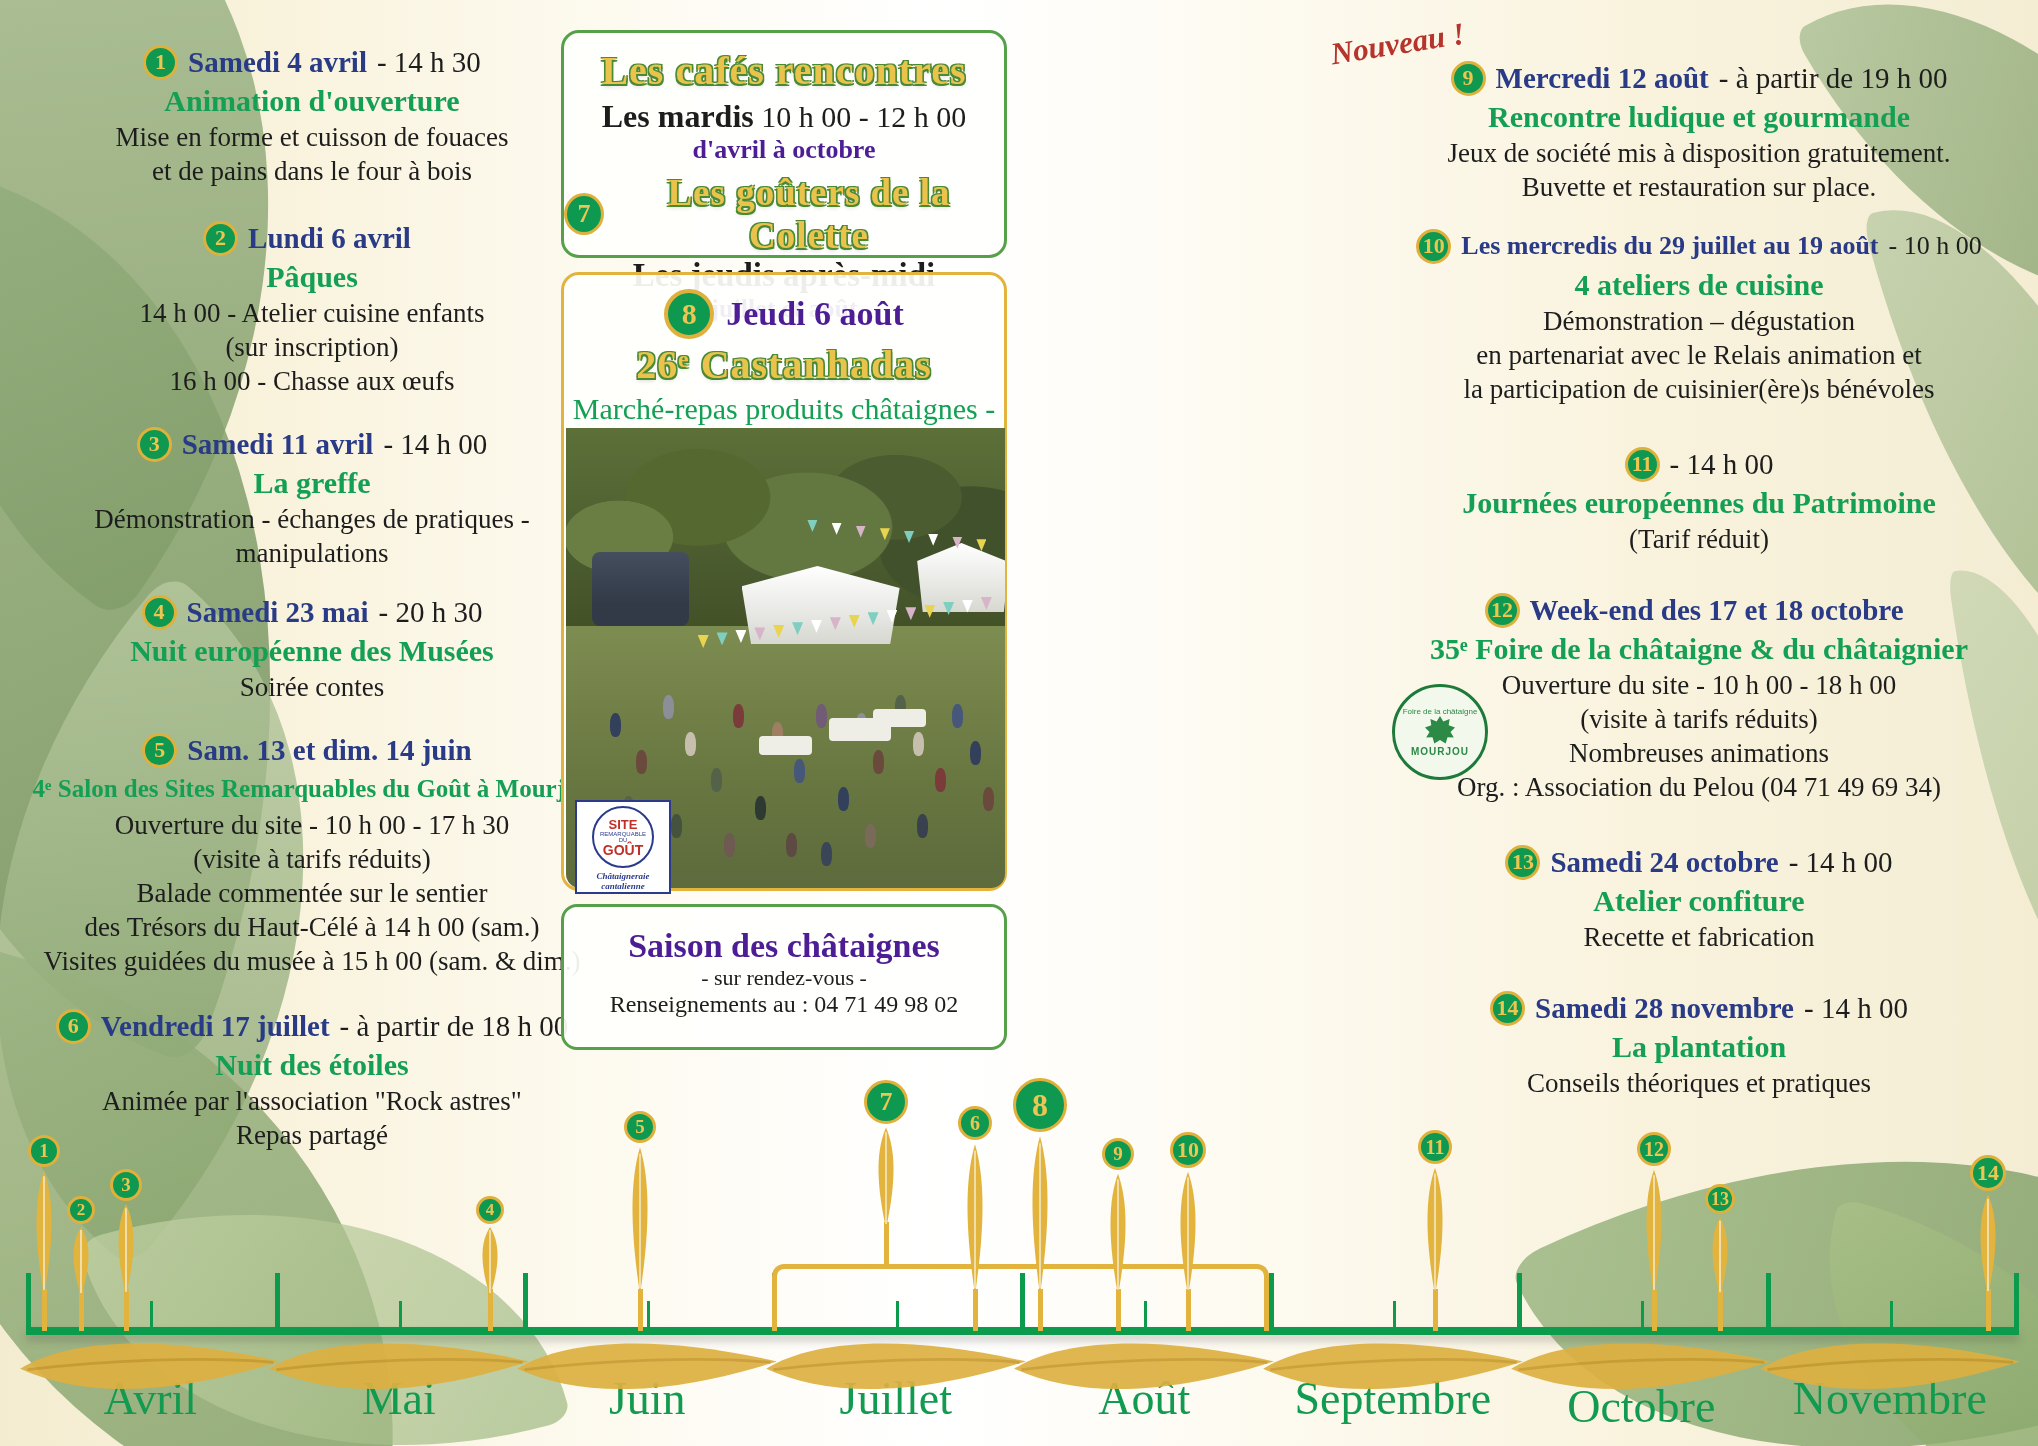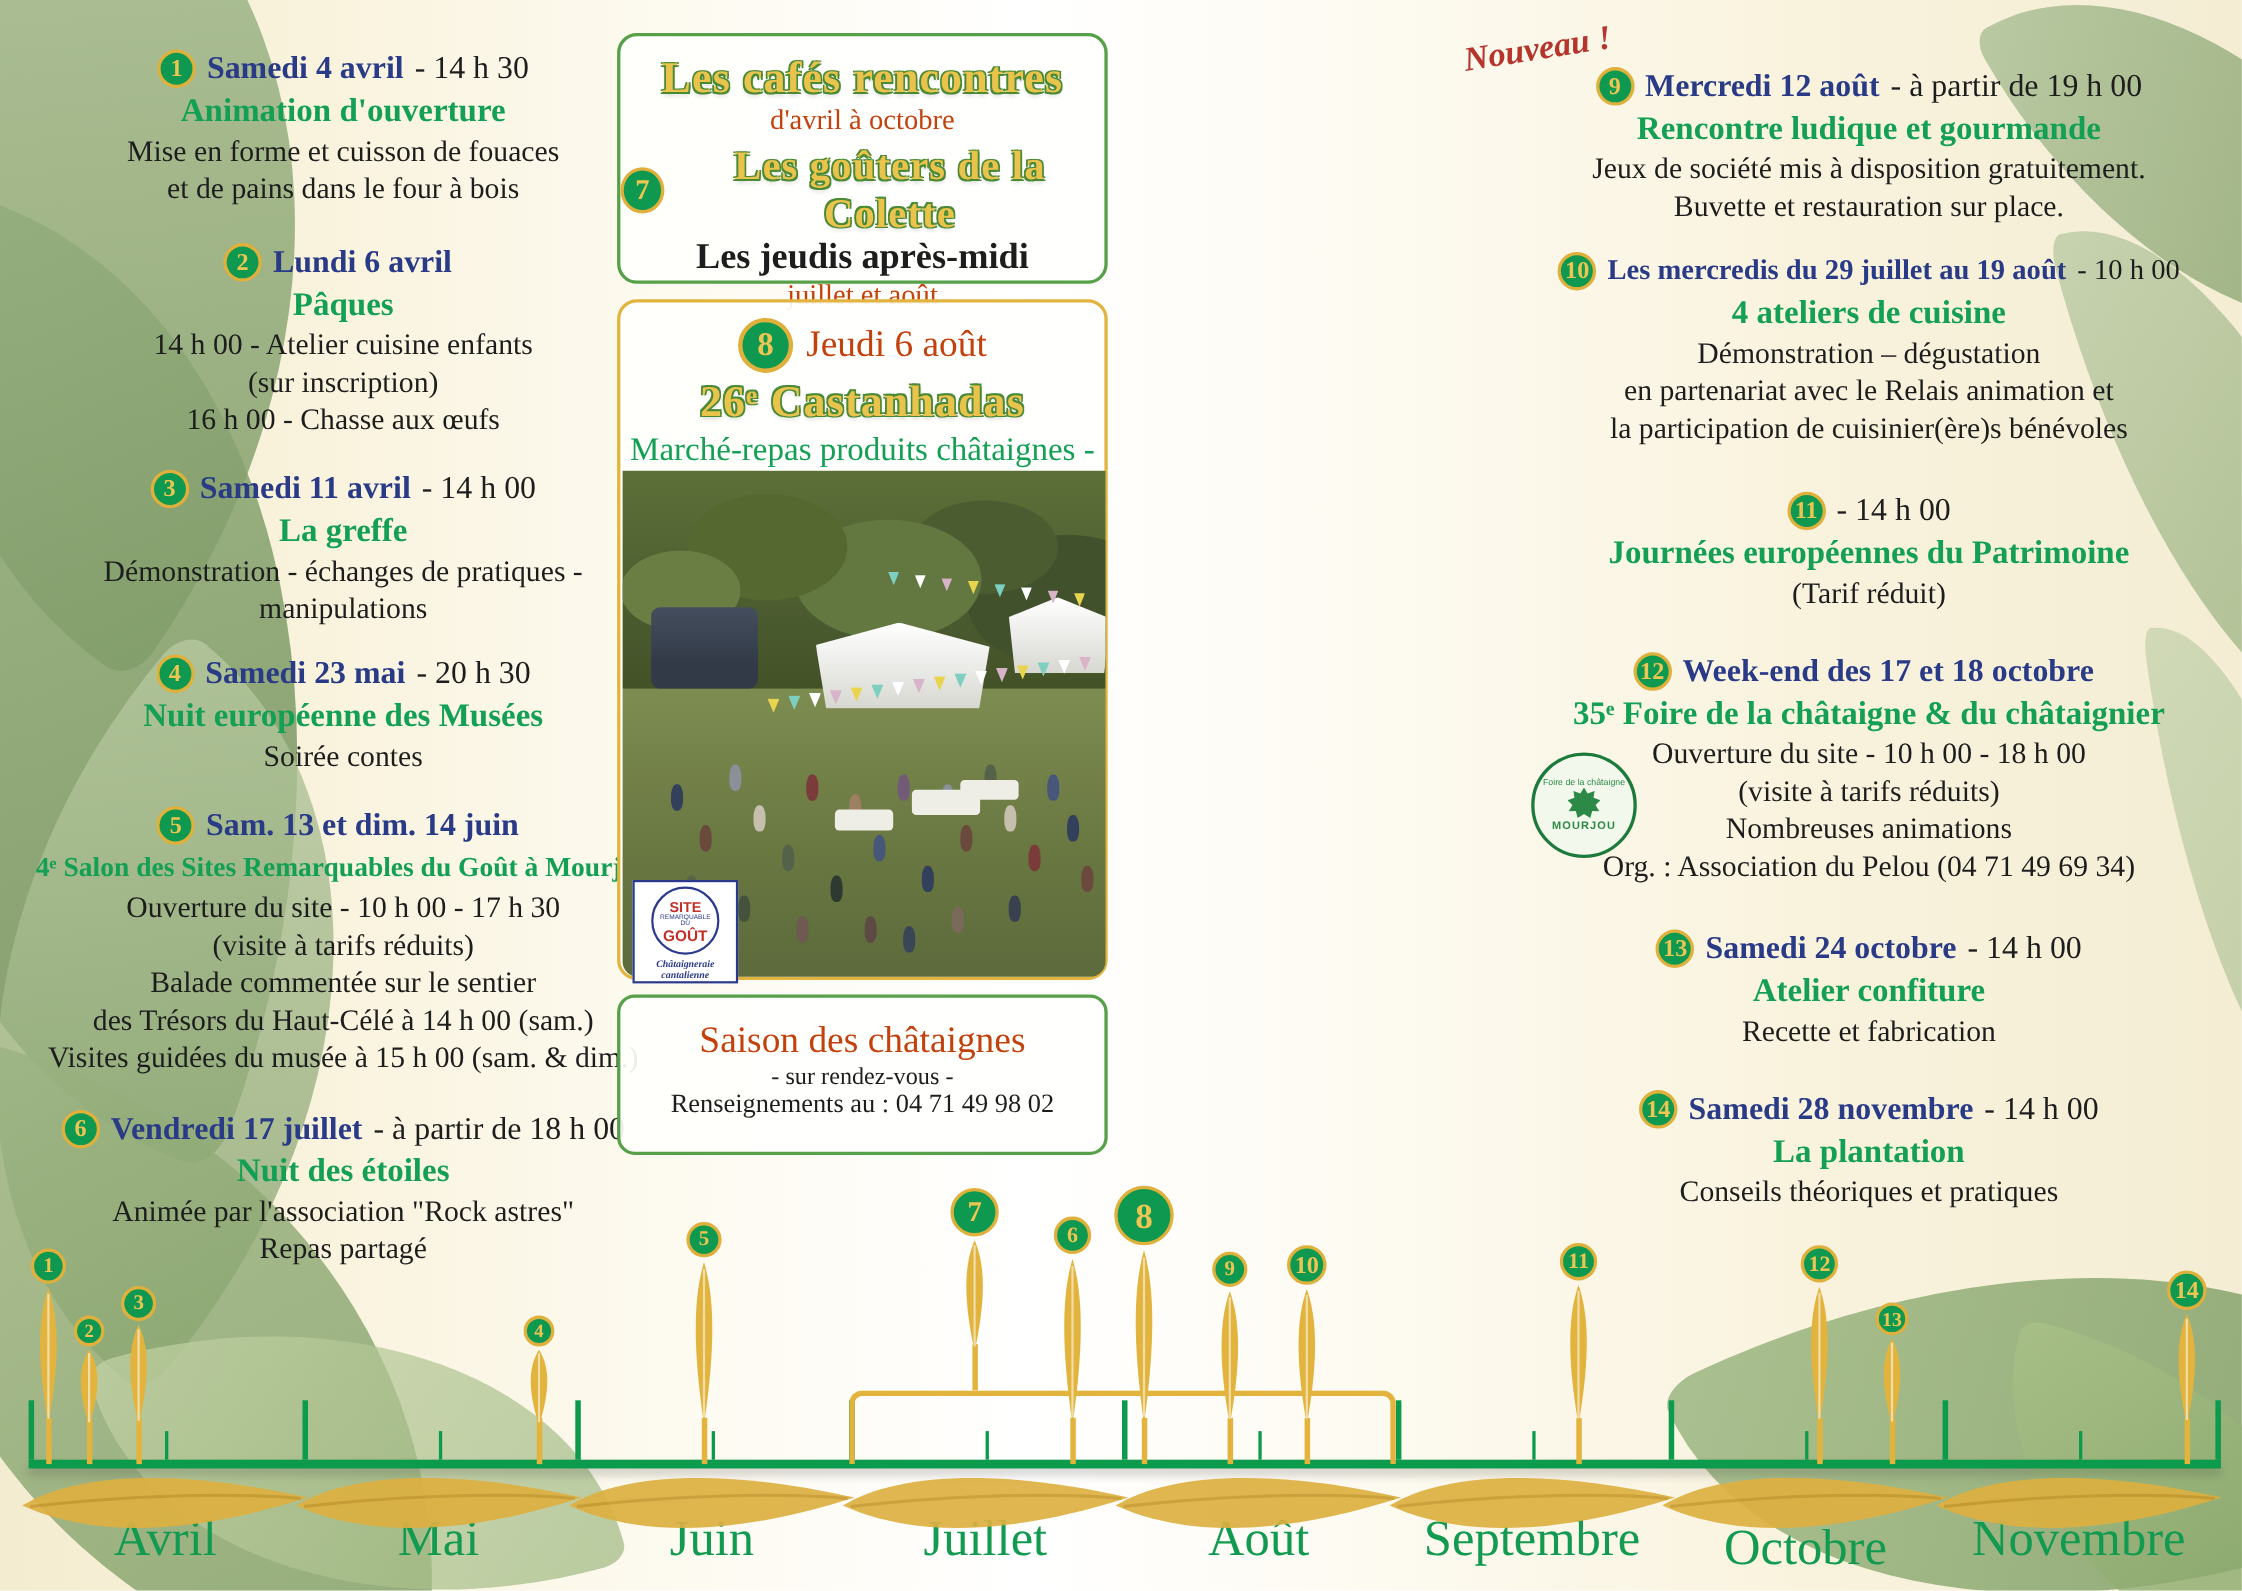--- a/index.html
+++ b/index.html
@@ -14,21 +14,21 @@
   .ev-date{font-weight:bold;color:#293a86;}
   .badge{display:inline-flex;justify-content:center;align-items:center;background:#0f9950;border:3px solid #dfb13c;
          border-radius:50%;color:#ecc552;font-weight:bold;box-sizing:border-box;}
   .bsm{width:35px;height:35px;font-size:22px;}
   .ev-title{height:38px;line-height:38px;font-weight:bold;color:#14a054;font-size:30px;}
   .ev-line{height:34px;line-height:34px;font-size:27px;color:#1d1d1d;}
   
   .cbox{position:absolute;box-sizing:border-box;background:rgba(255,255,253,.92);text-align:center;}
   .gold-display{font-weight:bold;color:#e9c34c;letter-spacing:1px;
      text-shadow:-1.5px -1.5px 0 #4a8a35,1.5px -1.5px 0 #4a8a35,-1.5px 1.5px 0 #4a8a35,1.5px 1.5px 0 #4a8a35,0 3px 4px rgba(0,0,0,.15);}
-  .blue-b{color:#c2410c;font-weight:normal;}
+  .blue-b{color:#4c1d95;font-weight:bold;}
   .green-line{color:#14a054;}
   
   .photo{position:absolute;overflow:hidden;border-radius:0 0 14px 14px;background:linear-gradient(180deg,#8d9a5e 0%,#7c8b50 45%,#697741 75%,#5d6b3d 100%);}
   .foliage{position:absolute;left:0;top:0;width:100%;height:43%;
      background:radial-gradient(90px 60px at 12% 55%,#6a7d42 0 60%,transparent 61%),
                 radial-gradient(120px 80px at 30% 35%,#55682f 0 60%,transparent 61%),
                 radial-gradient(140px 90px at 55% 50%,#637740 0 60%,transparent 61%),
                 radial-gradient(110px 70px at 75% 35%,#4c5c31 0 60%,transparent 61%),
                 radial-gradient(150px 100px at 92% 60%,#41512b 0 60%,transparent 61%),
                 linear-gradient(180deg,#5d7038 0%,#4a5a2f 70%,#435127 100%);}
@@ -199,20 +199,23 @@
           <span class="ev-date">Samedi 28 novembre</span>
           <span> - 14 h 00</span>
         </div>
         <div class="ev-title">La plantation</div>
         <div class="ev-line">Conseils théoriques et pratiques</div>
       </div>
     </div>
 
   <div class="cbox" style="left:561px;top:30px;width:446px;height:228px;border:3px solid #56a049;border-radius:18px;">
     <div class="gold-display" style="font-size:40px;margin-top:14px;">Les cafés rencontres</div>
+    <div style="font-size:30px;color:#1d1d1d;margin-top:4px;">
+      <span style="font-weight:bold;font-size:32px;">Les mardis</span><span> 10 h 00 - 12 h 00</span>
+    </div>
     <div class="blue-b" style="font-size:26px;">d'avril à octobre</div>
     <div style="display:flex;justify-content:center;align-items:center;gap:10px;margin-top:6px;">
       <span class="badge" style="width:42px;height:42px;font-size:26px;">7</span>
       <span class="gold-display" style="font-size:37px;">Les goûters de la Colette</span>
     </div>
     <div style="font-weight:bold;font-size:33px;color:#1d1d1d;">Les jeudis après-midi</div>
     <div class="blue-b" style="font-size:26px;">juillet et août</div>
   </div>
 
   <div class="cbox" style="left:561px;top:272px;width:446px;height:619px;border:3px solid #e2b43e;border-radius:18px;">

